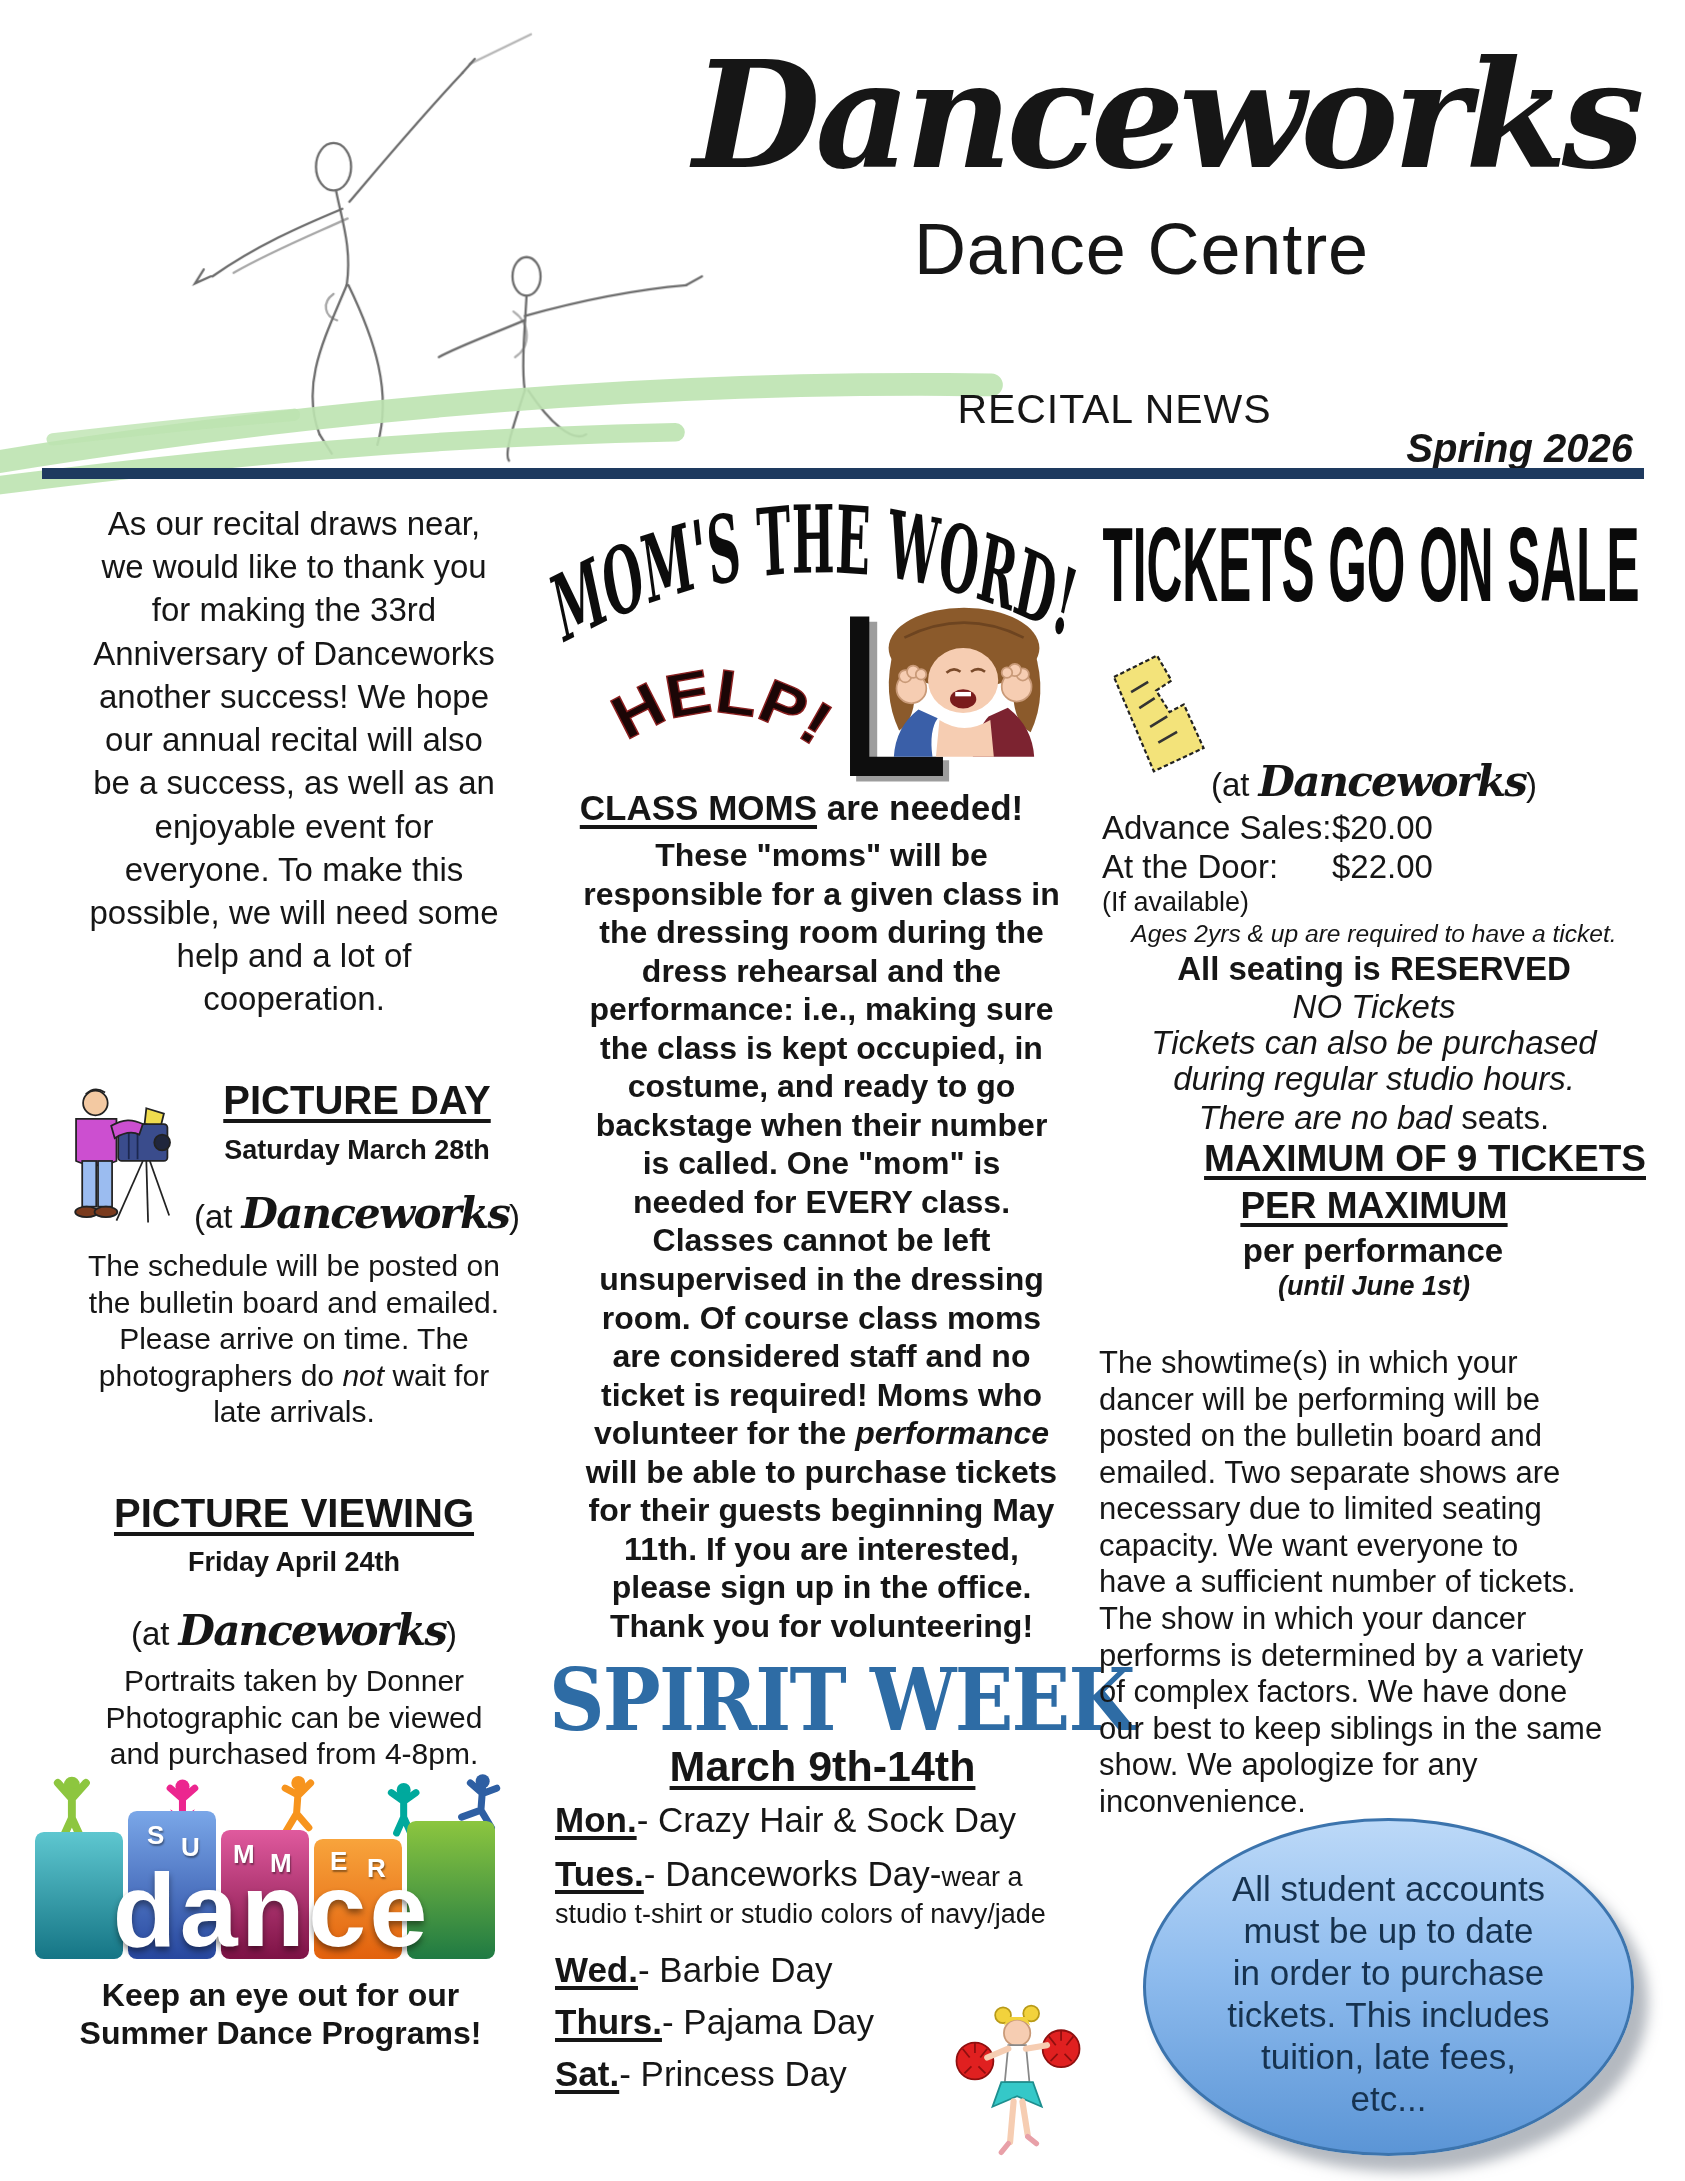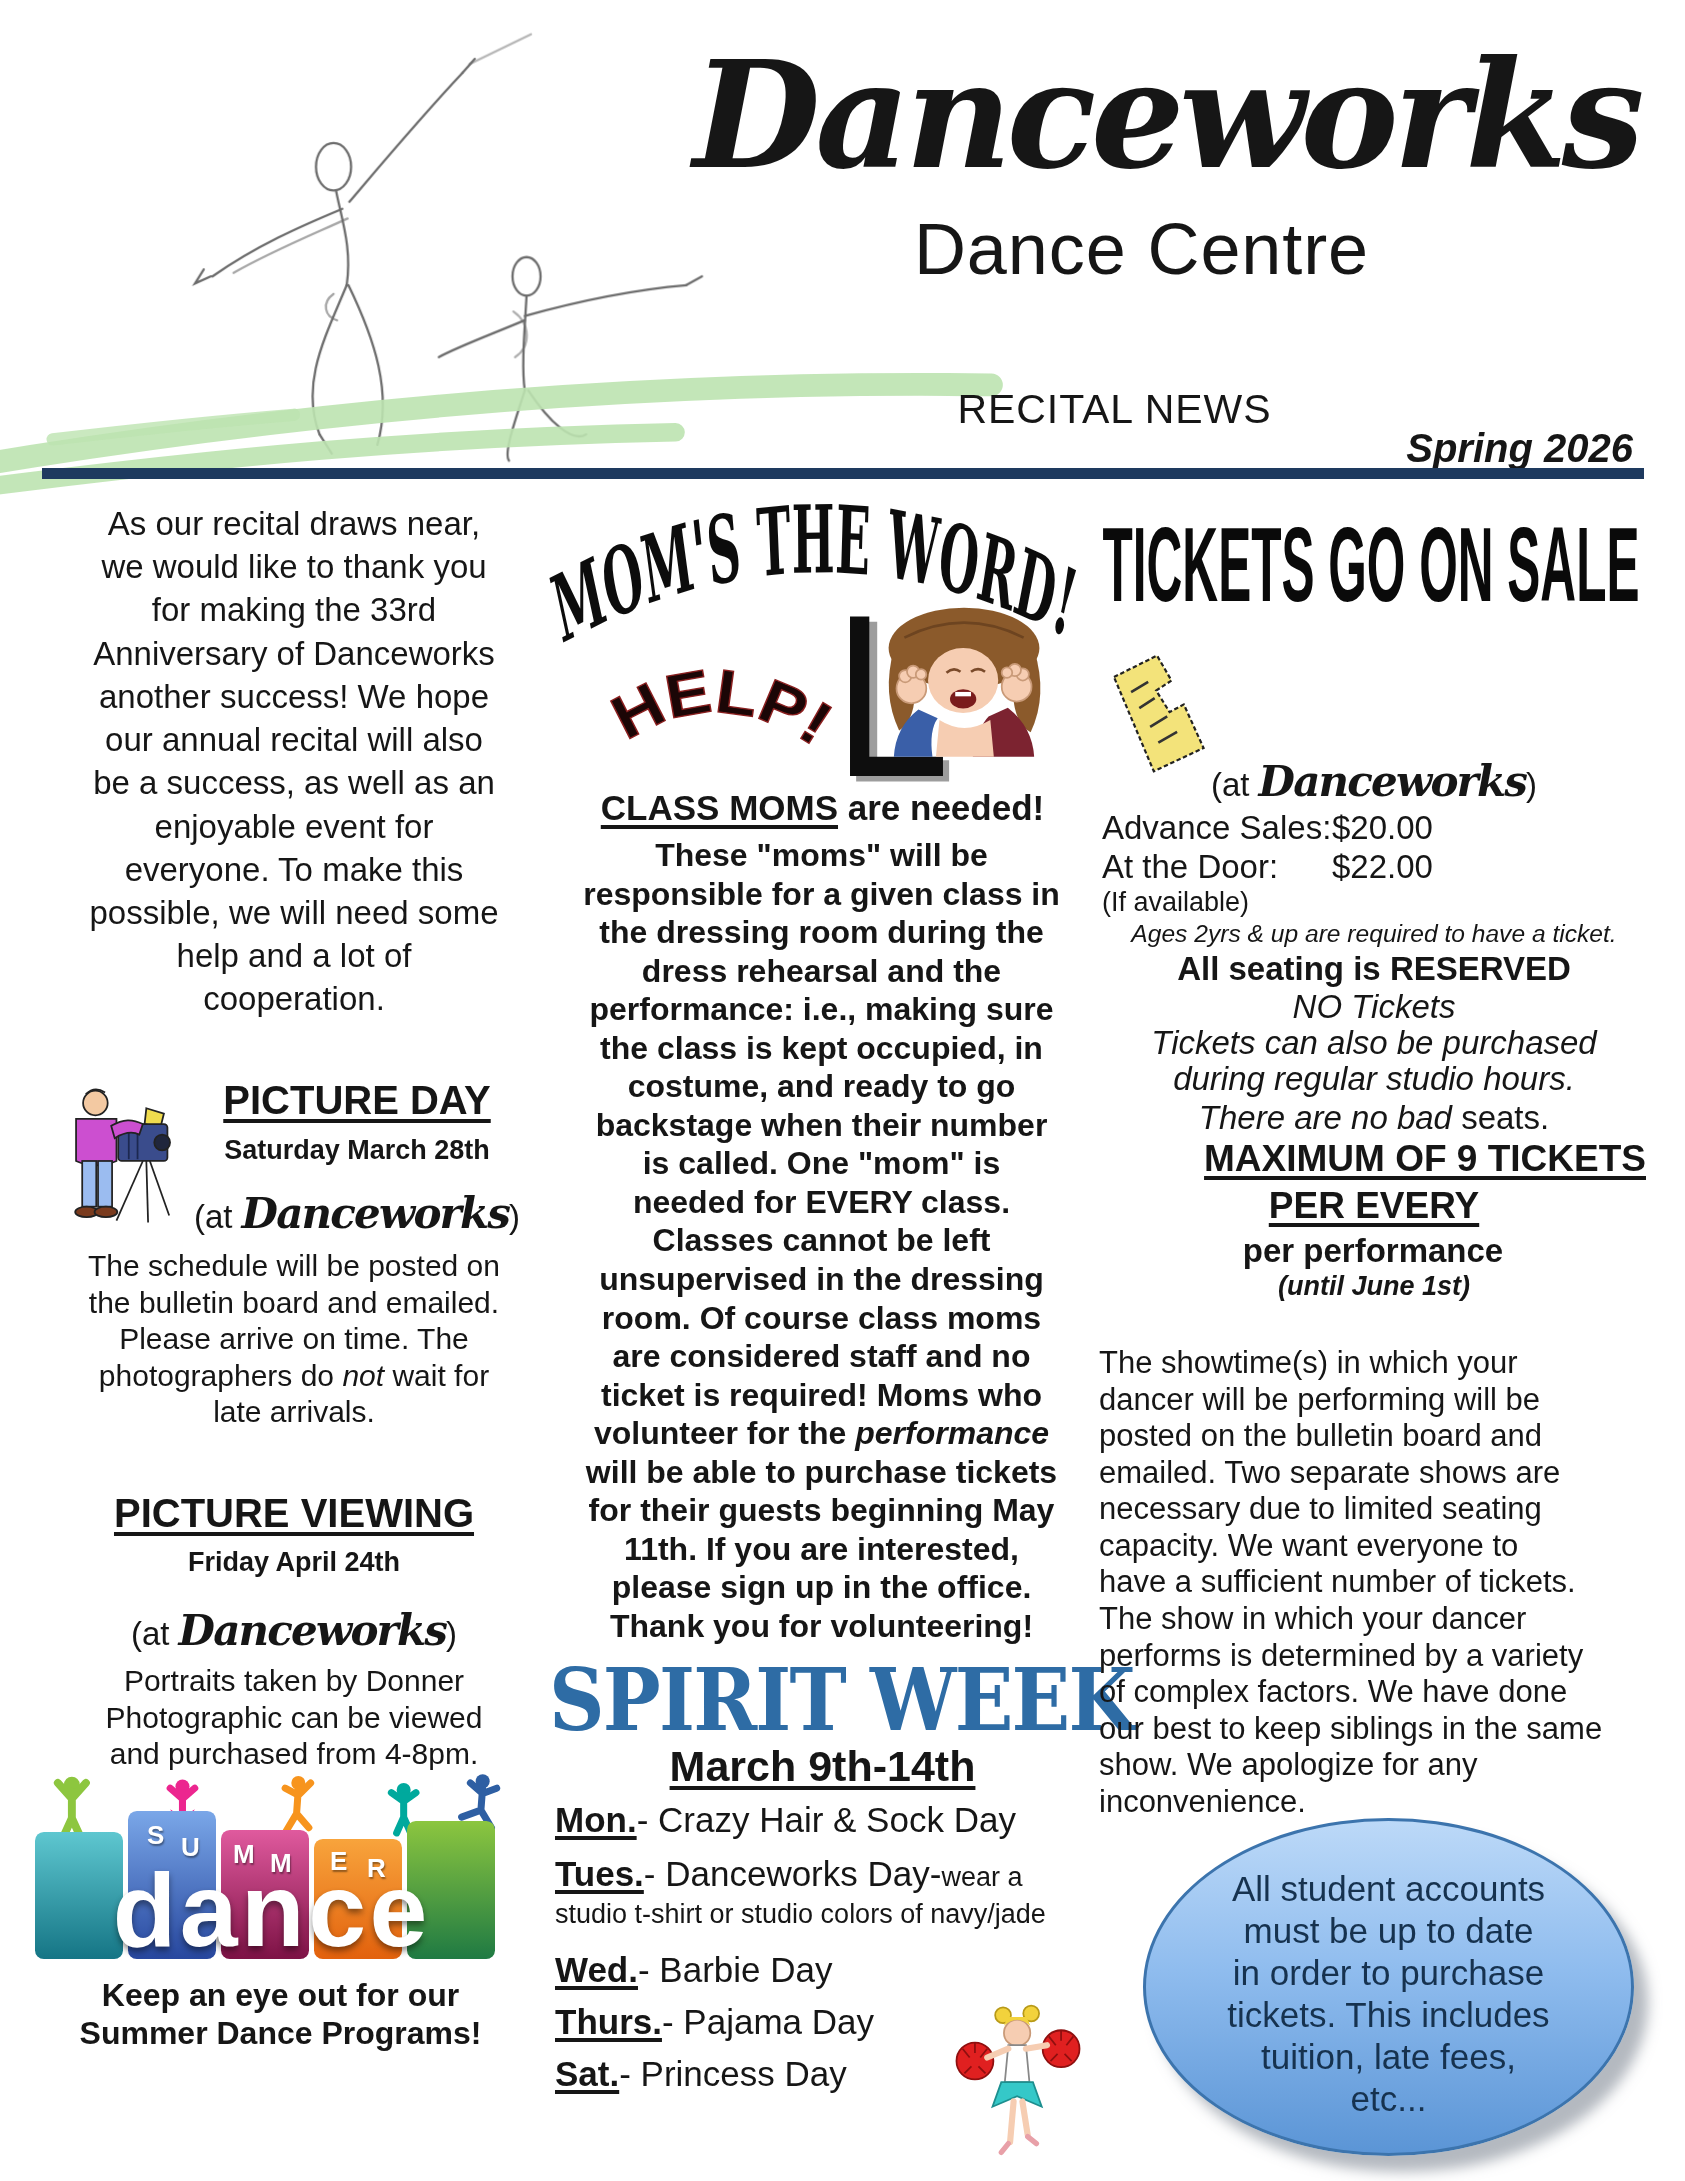--- a/index.html
+++ b/index.html
@@ -231,21 +231,21 @@
       <circle cx="198" cy="102" r="17"></circle>
       <circle cx="205" cy="88" r="7"></circle>
         <circle cx="196" cy="83" r="7"></circle>
         <circle cx="187" cy="86" r="6"></circle>
     </g>
     <path d="M86,128 q-26,20 -28,54 h44 q-4,-30 6,-44 z" fill="#3a5fa8"></path>
     <path d="M188,126 q28,22 30,56 h-70 q6,-34 18,-46 z" fill="#7c2330"></path>
     <path d="M110,140 q28,18 58,0 l4,42 h-66 z" fill="#f6cdb2"></path>
   </svg>
 
-  <div class="abs center classmoms" style="left:555px;top:788px;width:535px;">
+  <div class="abs center classmoms" style="left:534px;top:788px;width:535px;">
     <span class="h-underline">CLASS MOMS</span><span> are needed!</span>
   </div>
 
   <div class="abs center mid-body pre" style="left:553px;top:836px;width:537px;"><span>These "moms" will be
 responsible for a given class in
 the dressing room during the
 dress rehearsal and the
 performance: i.e., making sure
 the class is kept occupied, in
 costume, and ready to go
@@ -341,21 +341,21 @@
   <div class="abs center ital r38" style="left:1102px;top:988px;width:544px;">NO Tickets</div>
   <div class="abs center ital r38 pre" style="left:1102px;top:1025px;width:544px;line-height:1.1;">Tickets can also be purchased
 during regular studio hours.</div>
   <div class="abs center r38" style="left:1102px;top:1099px;width:544px;">
     <span class="ital">There are no bad</span><span> seats.</span>
   </div>
   <div class="abs center" style="left:1102px;top:1138px;width:544px;font-size:37px;text-align:right;">
     <span class="h-underline">MAXIMUM OF 9 TICKETS</span>
   </div>
   <div class="abs center" style="left:1102px;top:1185px;width:544px;font-size:37px;">
-    <span class="h-underline">PER EVERY</span>
+    <span class="h-underline">PER MAXIMUM</span>
   </div>
   <div class="abs center bold r38" style="left:1101px;top:1232px;width:544px;">per performance</div>
   <div class="abs center bold ital" style="left:1102px;top:1271px;width:544px;font-size:27px;">(until June 1st)</div>
 
   <div class="abs pre" style="left:1099px;top:1345px;width:562px;font-size:31px;line-height:1.18;">The showtime(s) in which your
 dancer will be performing will be
 posted on the bulletin board and
 emailed. Two separate shows are
 necessary due to limited seating
 capacity. We want everyone to

